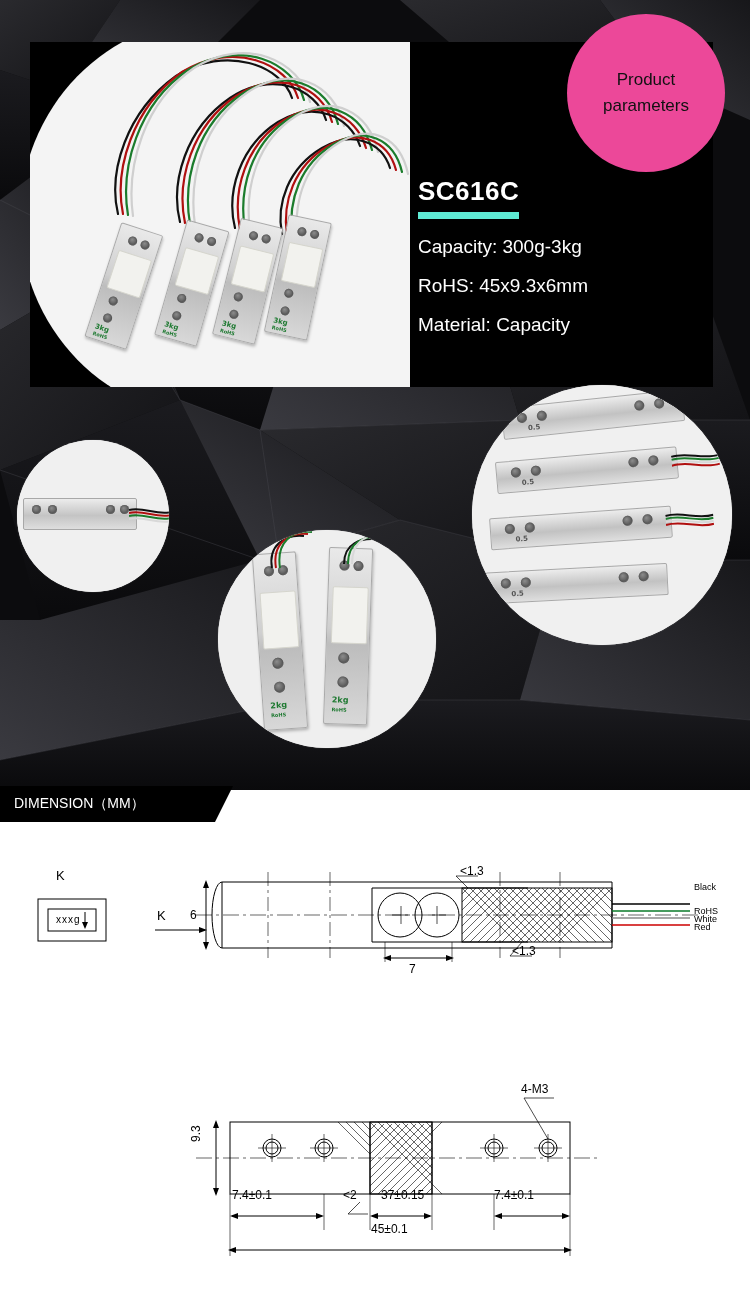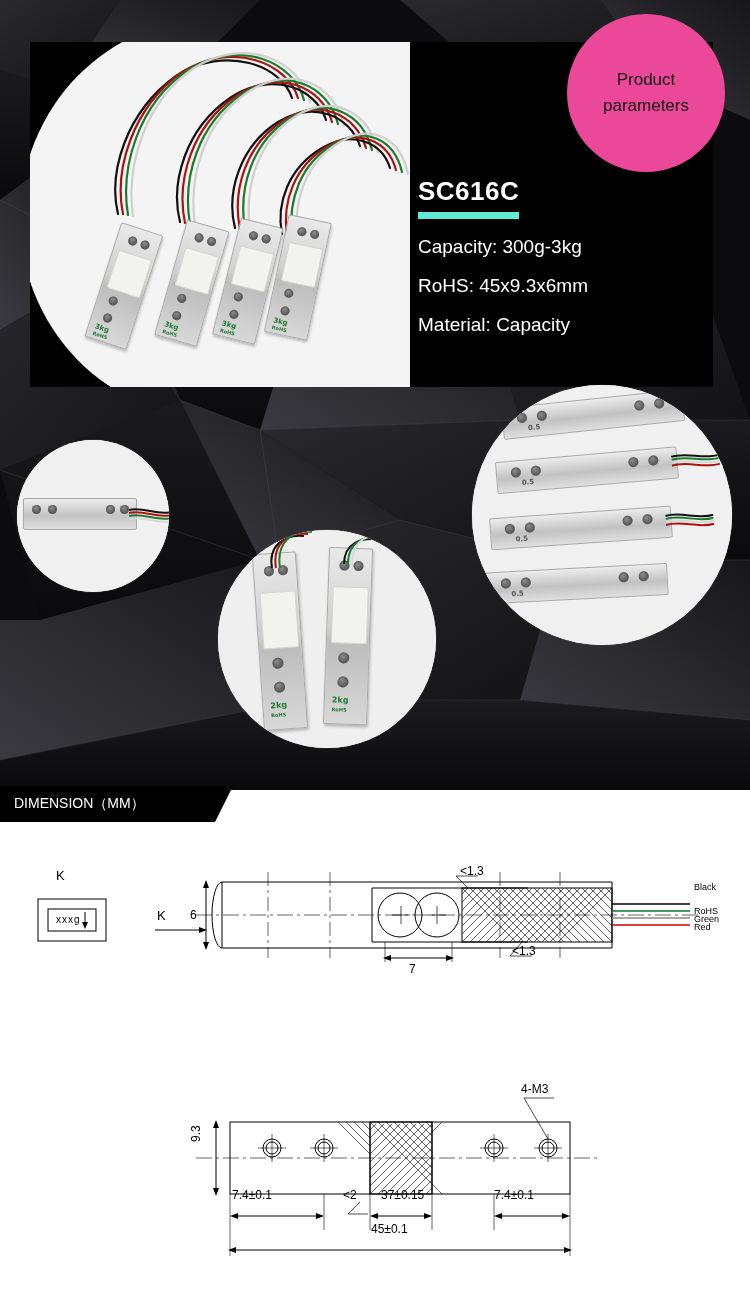--- a/index.html
+++ b/index.html
@@ -539,21 +539,21 @@
   <div class="dtext" style="left:56px;top:38px;font-size:13px;">K</div>
   <div class="dtext" style="left:56px;top:84px;font-size:10px;letter-spacing:1px;text-align:right;">xxxg</div>
   <div class="dtext" style="left:157px;top:78px;font-size:13px;">K</div>
   <div class="dtext" style="left:190px;top:78px;font-size:12px;">6</div>
   <div class="dtext" style="left:409px;top:132px;font-size:12px;">7</div>
   <div class="dtext" style="left:460px;top:34px;font-size:12px;"><span>&lt;</span><span>1.3</span></div>
   <div class="dtext" style="left:512px;top:114px;font-size:12px;"><span>&lt;</span><span>1.3</span></div>
 
   <div class="wire-label" style="left:694px;top:52px;">Black</div>
   <div class="wire-label" style="left:694px;top:76px;">RoHS</div>
-  <div class="wire-label" style="left:694px;top:84px;">Green</div>
+  <div class="wire-label" style="left:694px;top:84px;">White</div>
   <div class="wire-label" style="left:694px;top:92px;text-align:right;">Red</div>
 
   <div class="dtext" style="left:521px;top:252px;font-size:12px;">4-M3</div>
   <div class="dtext" style="left:189px;top:312px;font-size:12px;transform:rotate(-90deg);transform-origin:left top;">9.3</div>
   <div class="dtext" style="left:232px;top:358px;font-size:12px;">7.4±0.1</div>
   <div class="dtext" style="left:343px;top:358px;font-size:12px;"><span>&lt;</span><span>2</span></div>
   <div class="dtext" style="left:381px;top:358px;font-size:12px;">37±0.15</div>
   <div class="dtext" style="left:494px;top:358px;font-size:12px;">7.4±0.1</div>
   <div class="dtext" style="left:371px;top:392px;font-size:12px;">45±0.1</div>
 </div>

